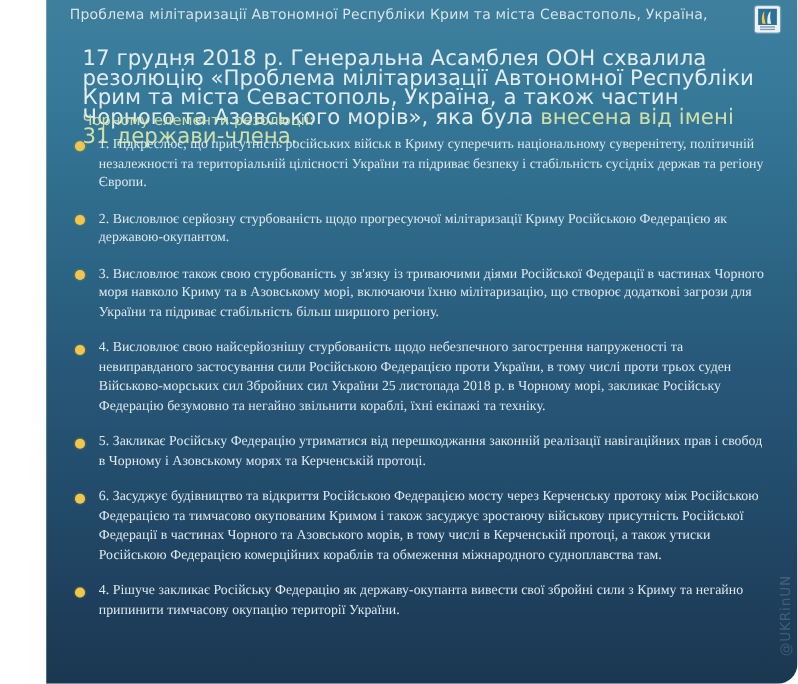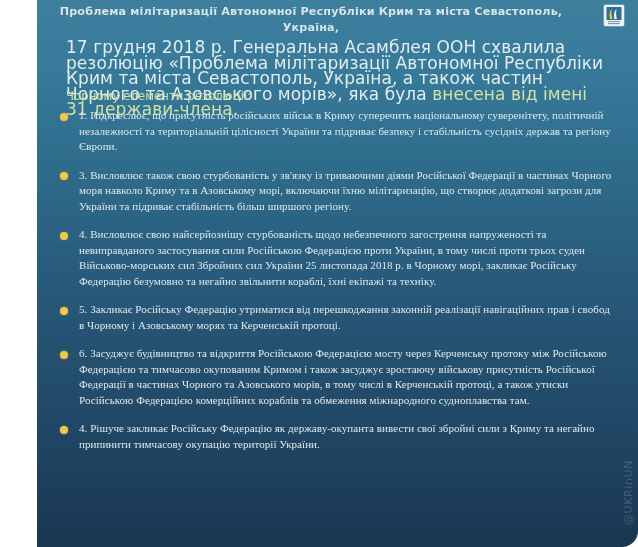--- a/index.html
+++ b/index.html
@@ -50,21 +50,21 @@
     padding-left: 18px;
     box-sizing: border-box;
     text-align: center;
   }
   .title-line {
     display: block;
     color: #d7e6ea;
     font-size: 11.2px;
     line-height: 15.5px;
     letter-spacing: 0.15px;
-    font-weight: 700;
+    font-weight: 400;
     text-shadow: 0 0 1px rgba(0,0,0,0.15);
   }
 
   
   .emblem {
     position: absolute;
     right: 14px;
     top: 5px;
     width: 20px;
     height: 21px;
@@ -171,20 +171,24 @@
 
     <div class="section-head">Чорному елементи резолюції:</div>
 
     <div class="points">
       <div class="point">
         <span class="bullet"></span>
         <span>1. Підкреслює, що присутність російських військ в Криму суперечить національному суверенітету, політичній незалежності та територіальній цілісності України та підриває безпеку і стабільність сусідніх держав та регіону Європи.</span>
       </div>
       <div class="point">
         <span class="bullet"></span>
+        <span>2. Висловлює серйозну стурбованість щодо прогресуючої мілітаризації Криму Російською Федерацією як державою-окупантом.</span>
+      </div>
+      <div class="point">
+        <span class="bullet"></span>
         <span>3. Висловлює також свою стурбованість у зв'язку із триваючими діями Російської Федерації в частинах Чорного моря навколо Криму та в Азовському морі, включаючи їхню мілітаризацію, що створює додаткові загрози для України та підриває стабільність більш ширшого регіону.</span>
       </div>
       <div class="point">
         <span class="bullet"></span>
         <span>4. Висловлює свою найсерйознішу стурбованість щодо небезпечного загострення напруженості та невиправданого застосування сили Російською Федерацією проти України, в тому числі проти трьох суден Військово-морських сил Збройних сил України 25 листопада 2018 р. в Чорному морі, закликає Російську Федерацію безумовно та негайно звільнити кораблі, їхні екіпажі та техніку.</span>
       </div>
       <div class="point">
         <span class="bullet"></span>
         <span>5. Закликає Російську Федерацію утриматися від перешкоджання законній реалізації навігаційних прав і свобод в Чорному і Азовському морях та Керченській протоці.</span>
       </div>

